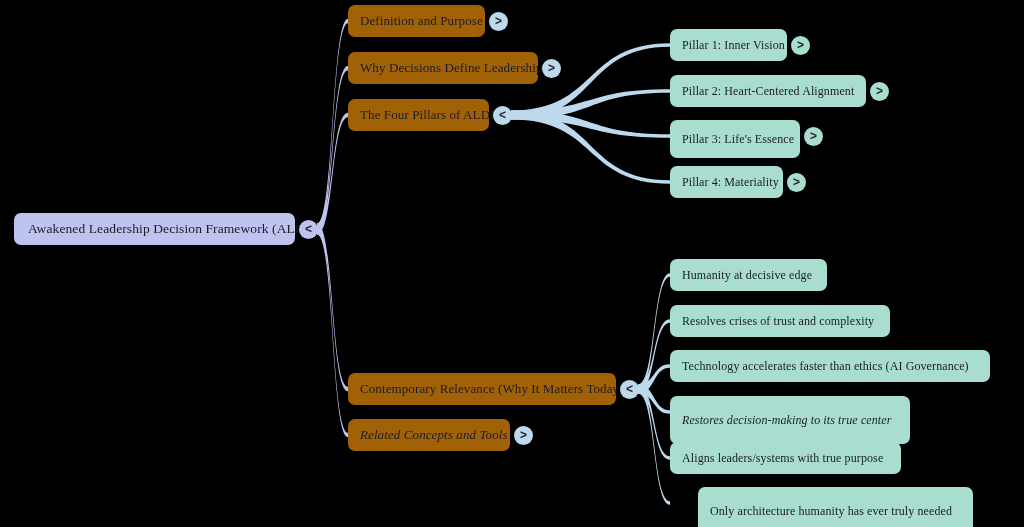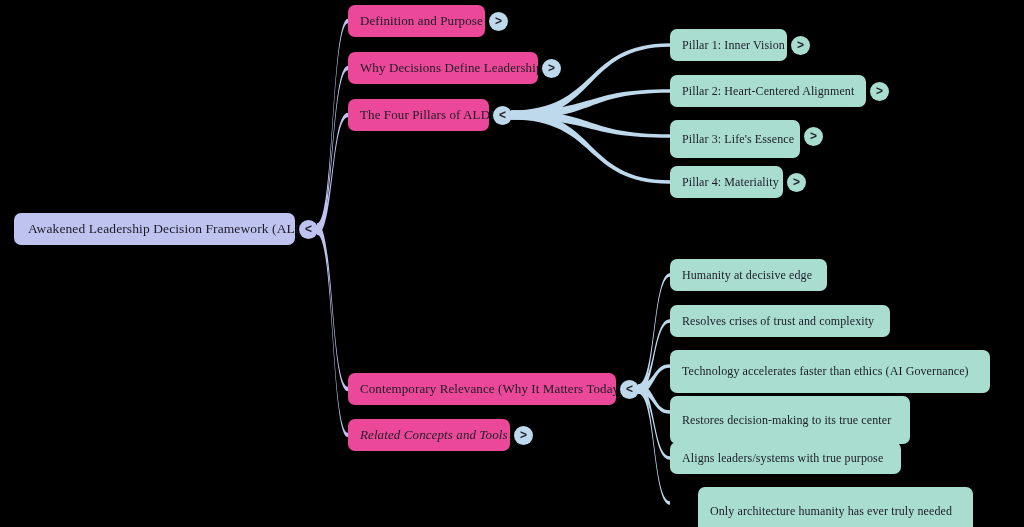--- a/index.html
+++ b/index.html
@@ -35,21 +35,21 @@
   }
   .node .label {
     display: block;
   }
   .node-root {
     background: #bfc3f0;
     font-size: 13.5px;
     padding: 0 14px;
   }
   .node-l2 {
-    background: #ec4899;
+    background: #a16207;
     font-size: 13px;
     padding: 0 12px;
   }
   .node-l3 {
     background: #a8ddd0;
     font-size: 12px;
     padding: 0 12px;
   }
   .toggle {
     position: absolute;
@@ -140,24 +140,24 @@
       <div class="toggle toggle-l3" style="left: 787px; top: 172.5px;">&gt;</div>
     </div>
 
   <div id="relevance-nodes">
       <div class="node node-l3" style="left: 670px; top: 259px; width: 157px; height: 32px;">
         <span class="label">Humanity at decisive edge</span>
       </div>
       <div class="node node-l3" style="left: 670px; top: 305px; width: 220px; height: 32px;">
         <span class="label">Resolves crises of trust and complexity</span>
       </div>
-      <div class="node node-l3" style="left: 670px; top: 350px; width: 320px; height: 43px;">
+      <div class="node node-l3" style="left: 670px; top: 350px; width: 320px; height: 32px;">
         <span class="label">Technology accelerates faster than ethics (AI Governance)</span>
       </div>
-      <div class="node node-l3" style="left: 670px; top: 396px; width: 240px; height: 48px;">
+      <div class="node node-l3" style="left: 670px; top: 396px; width: 240px; height: 48px; font-style: italic;">
         <span class="label">Restores decision-making to its true center</span>
       </div>
       <div class="node node-l3" style="left: 670px; top: 442px; width: 231px; height: 32px;">
         <span class="label">Aligns leaders/systems with true purpose</span>
       </div>
       <div class="node node-l3" style="left: 698px; top: 487px; width: 275px; height: 48px;">
         <span class="label">Only architecture humanity has ever truly needed</span>
       </div>
     </div>
 

